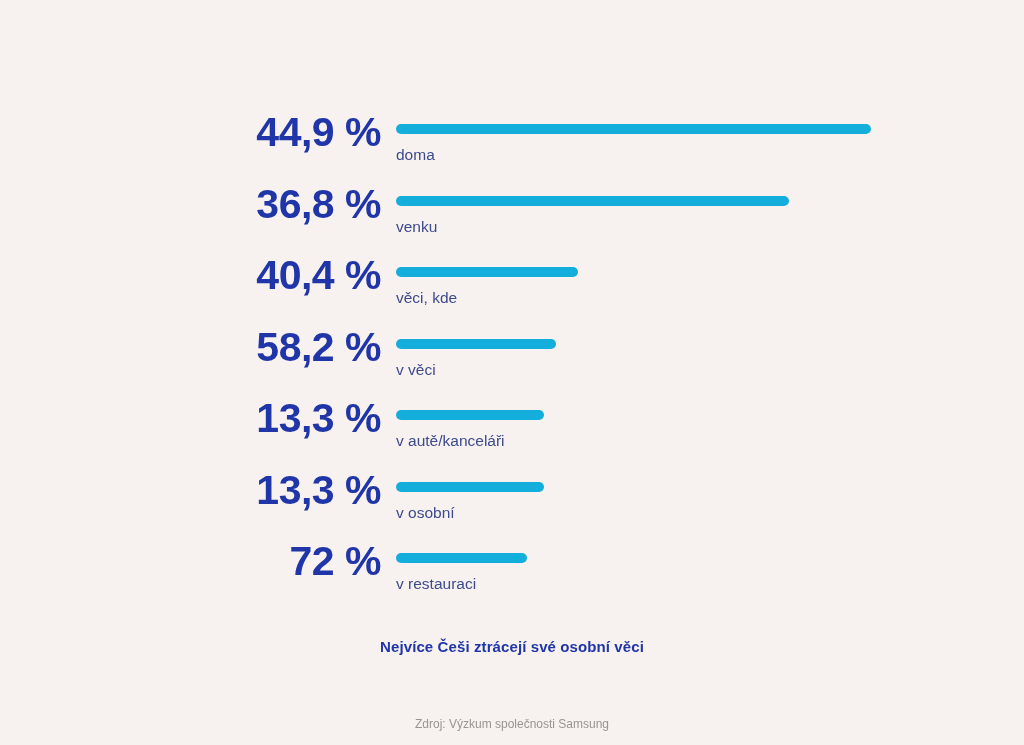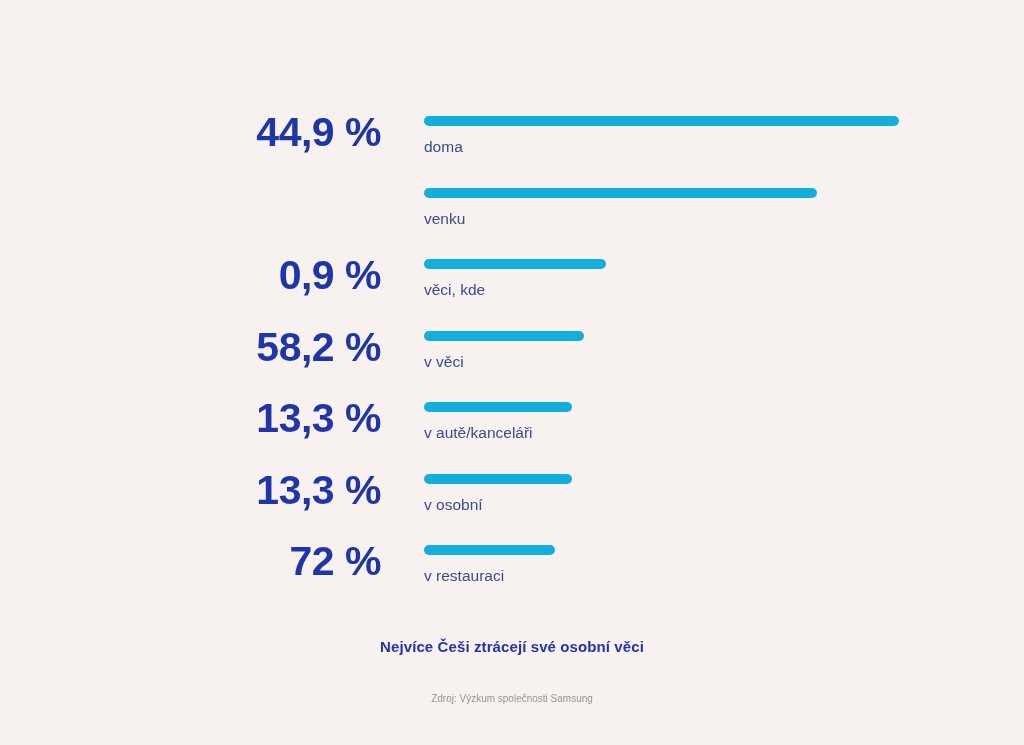--- a/index.html
+++ b/index.html
@@ -41,22 +41,21 @@
     font-weight: bold;
     letter-spacing: -0.5px;
     color: #1f35a8;
     line-height: 1;
     white-space: nowrap;
   }
 
   .row-graphic {
     position: absolute;
     left: 396px;
-    top: 8px;
-    margin-left: 28px;
+    top: 16px;
   }
 
   .bar {
     height: 10px;
     background: #14aedc;
     border-radius: 5px;
   }
 
   .row-label {
     margin-top: 12px;
@@ -74,51 +73,52 @@
     text-align: center;
     font-size: 15px;
     font-weight: bold;
     color: #1f35a8;
     letter-spacing: 0.1px;
   }
 
   .chart-source {
     position: absolute;
     left: 0;
-    top: 693px;
+    top: 717px;
     width: 1024px;
     text-align: center;
-    font-size: 10px;
+    font-size: 12px;
     color: #9a938f;
   }
 </style>
 </head>
 <body>
 
 <div class="infographic">
 
   <div class="rows">
 
     <div class="row">
       <div class="row-value">44,9 %</div>
       <div class="row-graphic">
         <div class="bar" style="width: 475px; background: rgb(20, 174, 220);"></div>
         <div class="row-label">doma</div>
       </div>
     </div>
 
     <div class="row">
+      <div class="row-value">36,8 %</div>
       <div class="row-graphic">
         <div class="bar" style="width: 393px; background: rgb(20, 174, 220);"></div>
         <div class="row-label">venku</div>
       </div>
     </div>
 
     <div class="row">
-      <div class="row-value">0,9 %</div>
+      <div class="row-value">40,4 %</div>
       <div class="row-graphic">
         <div class="bar" style="width: 182px; background: rgb(20, 174, 220);"></div>
         <div class="row-label">věci, kde</div>
       </div>
     </div>
 
     <div class="row">
       <div class="row-value">58,2 %</div>
       <div class="row-graphic">
         <div class="bar" style="width: 160px; background: rgb(20, 174, 220);"></div>

